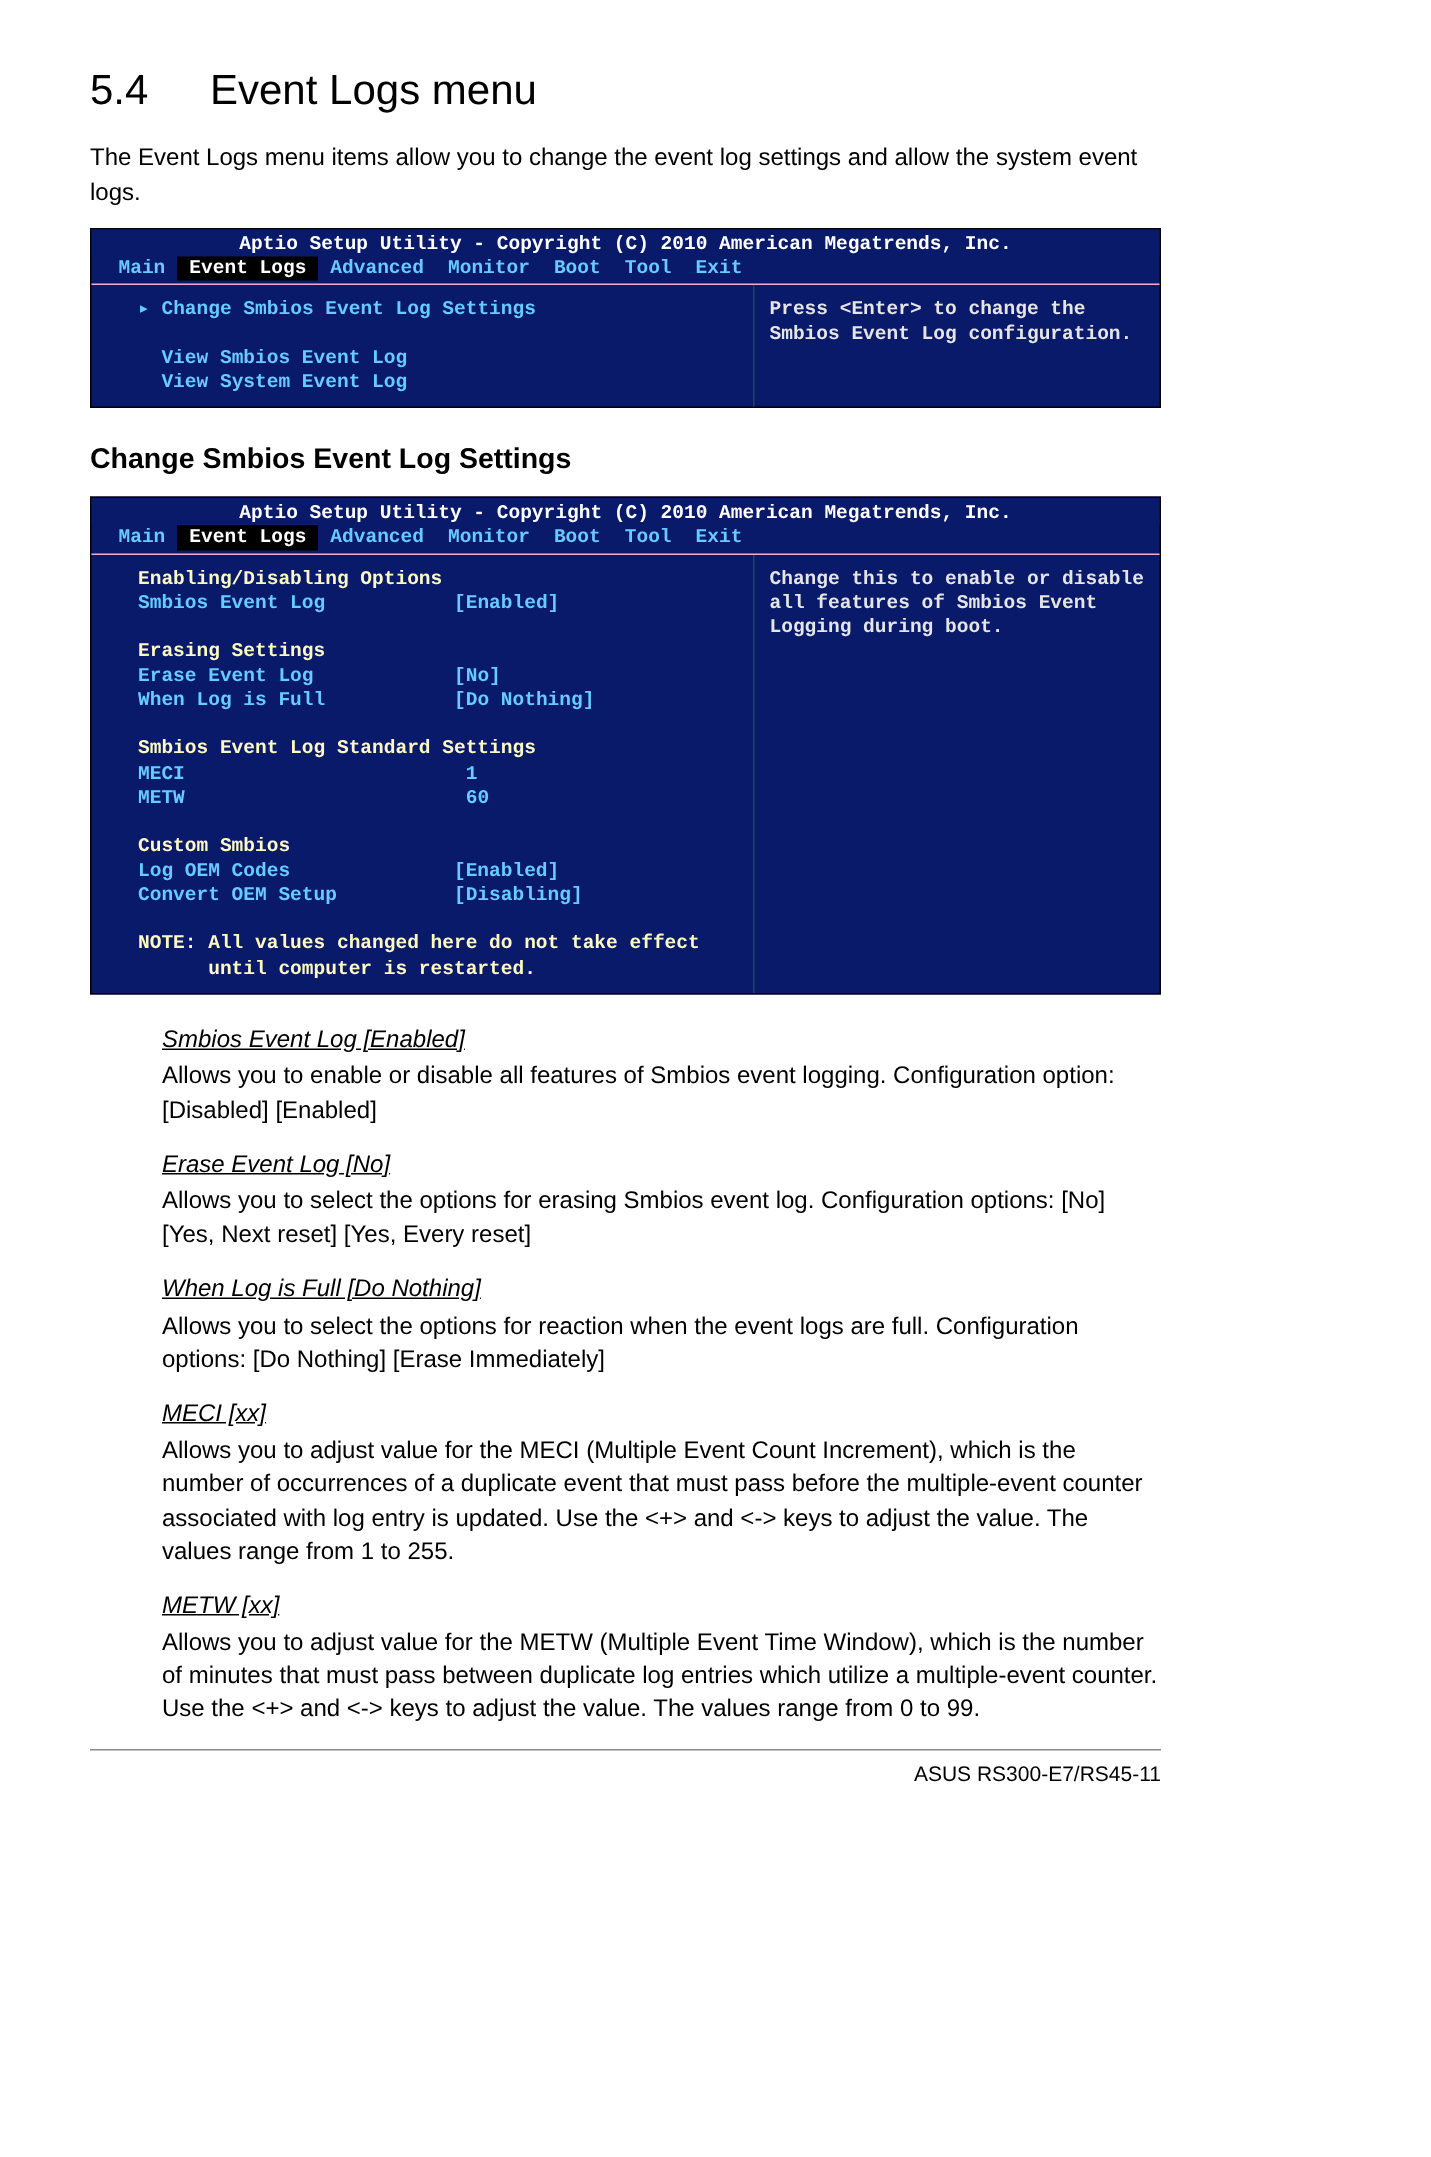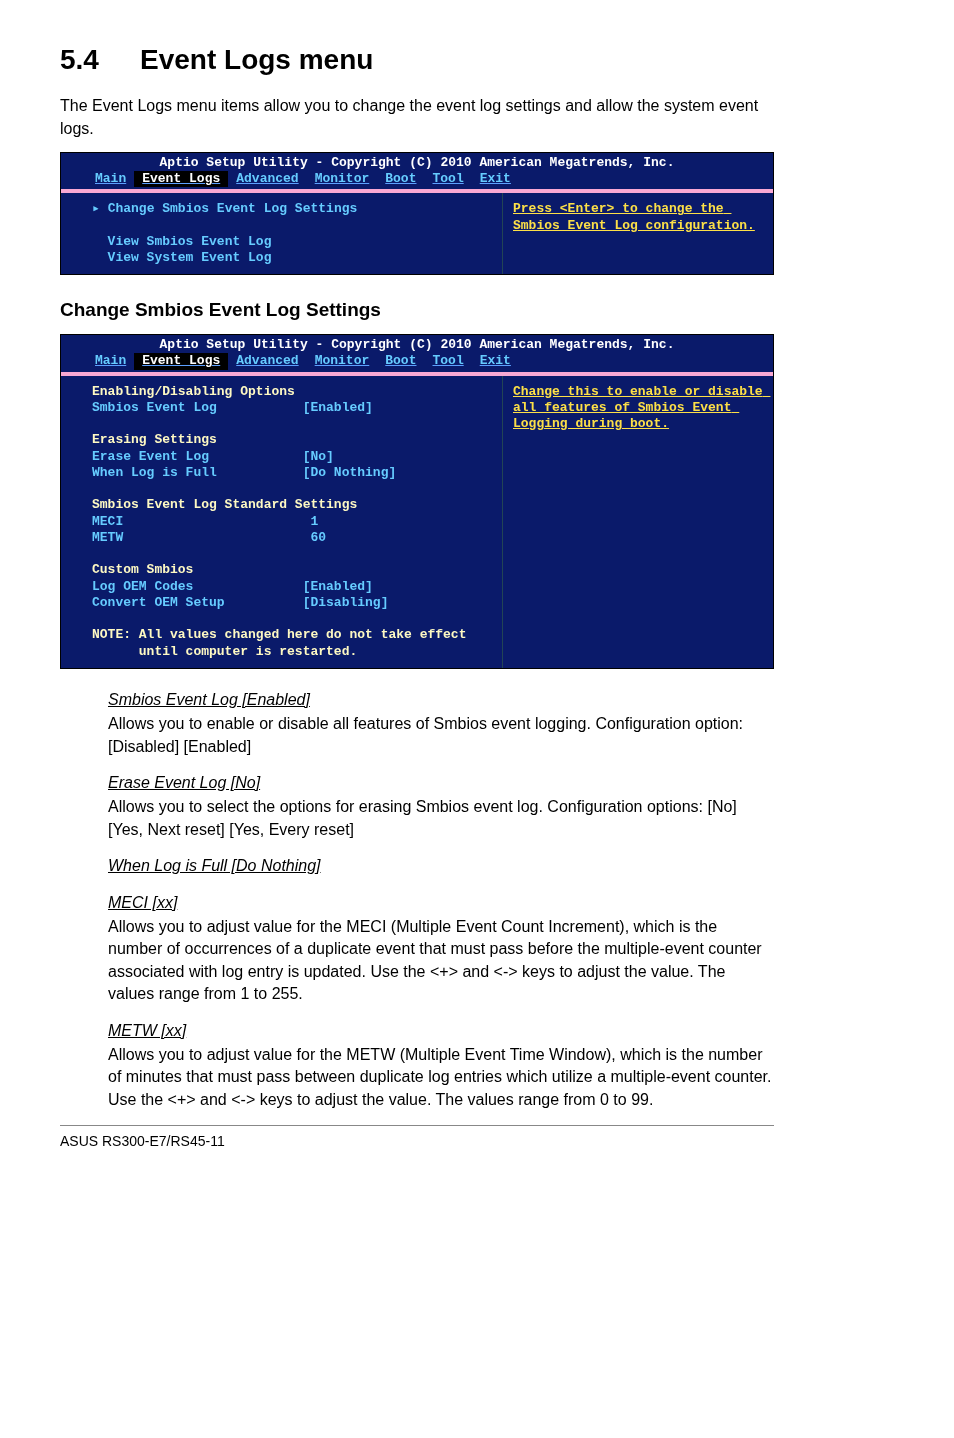--- a/index.html
+++ b/index.html
@@ -8,21 +8,21 @@
     font-family: Arial, Helvetica, sans-serif;
     color: #000;
     background: #fff;
     font-size: 16px;
     line-height: 1.4;
     width: 834px;
     box-sizing: border-box;
   }
   h1 {
     font-size: 28px;
-    font-weight: bold;
+    font-weight: normal;
     margin: 0 0 0 0;
   }
   .section-num {
     display: inline-block;
     width: 80px;
   }
   .intro {
     font-size: 16px;
     margin-bottom: 12px;
   }
@@ -39,24 +39,23 @@
   .bios-title {
     background: #0a1a6a;
     color: #fff;
     text-align: center;
     padding: 2px 0 0 0;
     white-space: pre;
   }
   .bios-tabs {
     display: flex;
     color: #5ca0ff;
-    padding: 0 10px 2px 26px;
-    border-bottom: 4px solid #f9a8d4;
+    padding: 0 10px 2px 10px;
+    border-bottom: 1px solid #f9a8d4;
     white-space: pre;
-    text-decoration: underline;
   }
   .bios-tab {
     padding: 0 8px;
   }
   .bios-tab.active {
     background: #000000;
     color: #fff;
   }
   .bios-body {
     display: flex;
@@ -67,21 +66,21 @@
     padding: 8px 10px;
     border-right: 1px solid #245;
     white-space: pre;
     min-height: 40px;
   }
   .bios-right {
     width: 250px;
     padding: 8px 10px;
     white-space: pre-wrap;
   }
-  .yellow { color: #fde047; text-decoration: underline; }
+  .yellow { color: #e5e5e5; }
   .cyan { color: #66ccff; }
   .white { color: #fef9c3; }
   .subheading {
     font-size: 19px;
     font-weight: bold;
     margin: 22px 0 10px 0;
   }
   .desc-block {
     margin-left: 48px;
     margin-bottom: 14px;
@@ -89,21 +88,21 @@
   .desc-title {
     font-style: italic;
     text-decoration: underline;
     margin-bottom: 2px;
   }
   .desc-text {
     font-size: 16px;
   }
   .footer {
     display: flex;
-    justify-content: flex-start;
+    justify-content: flex-end;
     border-top: 1px solid #888;
     padding-top: 6px;
     font-size: 14px;
   }
 </style>
 </head>
 <body>
 
 <h1>
   <span class="section-num">5.4</span><span>Event Logs menu</span>
@@ -170,20 +169,21 @@
 <div class="desc-block">
   <div class="desc-title">Smbios Event Log [Enabled]</div>
   <div class="desc-text">Allows you to enable or disable all features of Smbios event logging. Configuration option: [Disabled] [Enabled]</div>
 </div>
 <div class="desc-block">
   <div class="desc-title">Erase Event Log [No]</div>
   <div class="desc-text">Allows you to select the options for erasing Smbios event log. Configuration options: [No] [Yes, Next reset] [Yes, Every reset]</div>
 </div>
 <div class="desc-block">
   <div class="desc-title">When Log is Full [Do Nothing]</div>
+  <div class="desc-text">Allows you to select the options for reaction when the event logs are full. Configuration options: [Do Nothing] [Erase Immediately]</div>
 </div>
 <div class="desc-block">
   <div class="desc-title">MECI [xx]</div>
   <div class="desc-text">Allows you to adjust value for the MECI (Multiple Event Count Increment), which is the number of occurrences of a duplicate event that must pass before the multiple-event counter associated with log entry is updated. Use the &lt;+&gt; and &lt;-&gt; keys to adjust the value. The values range from 1 to 255.</div>
 </div>
 <div class="desc-block">
   <div class="desc-title">METW [xx]</div>
   <div class="desc-text">Allows you to adjust value for the METW (Multiple Event Time Window), which is the number of minutes that must pass between duplicate log entries which utilize a multiple-event counter. Use the &lt;+&gt; and &lt;-&gt; keys to adjust the value. The values range from 0 to 99.</div>
 </div>
 

